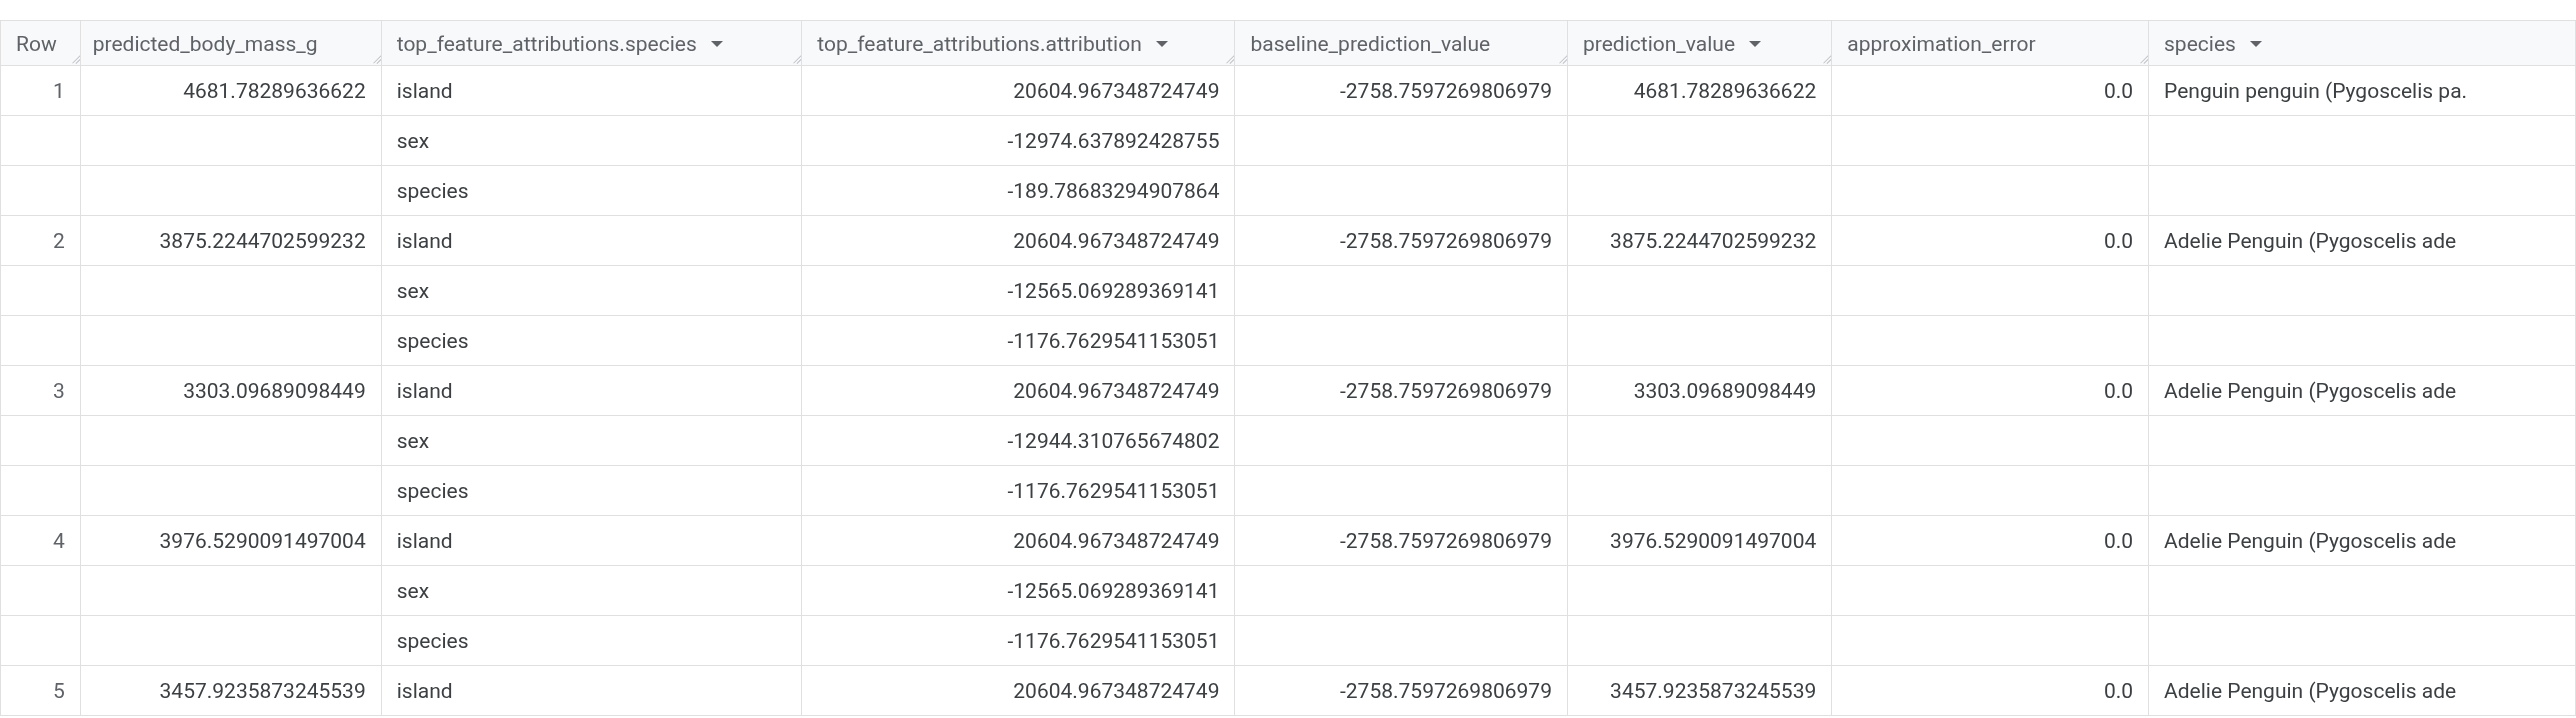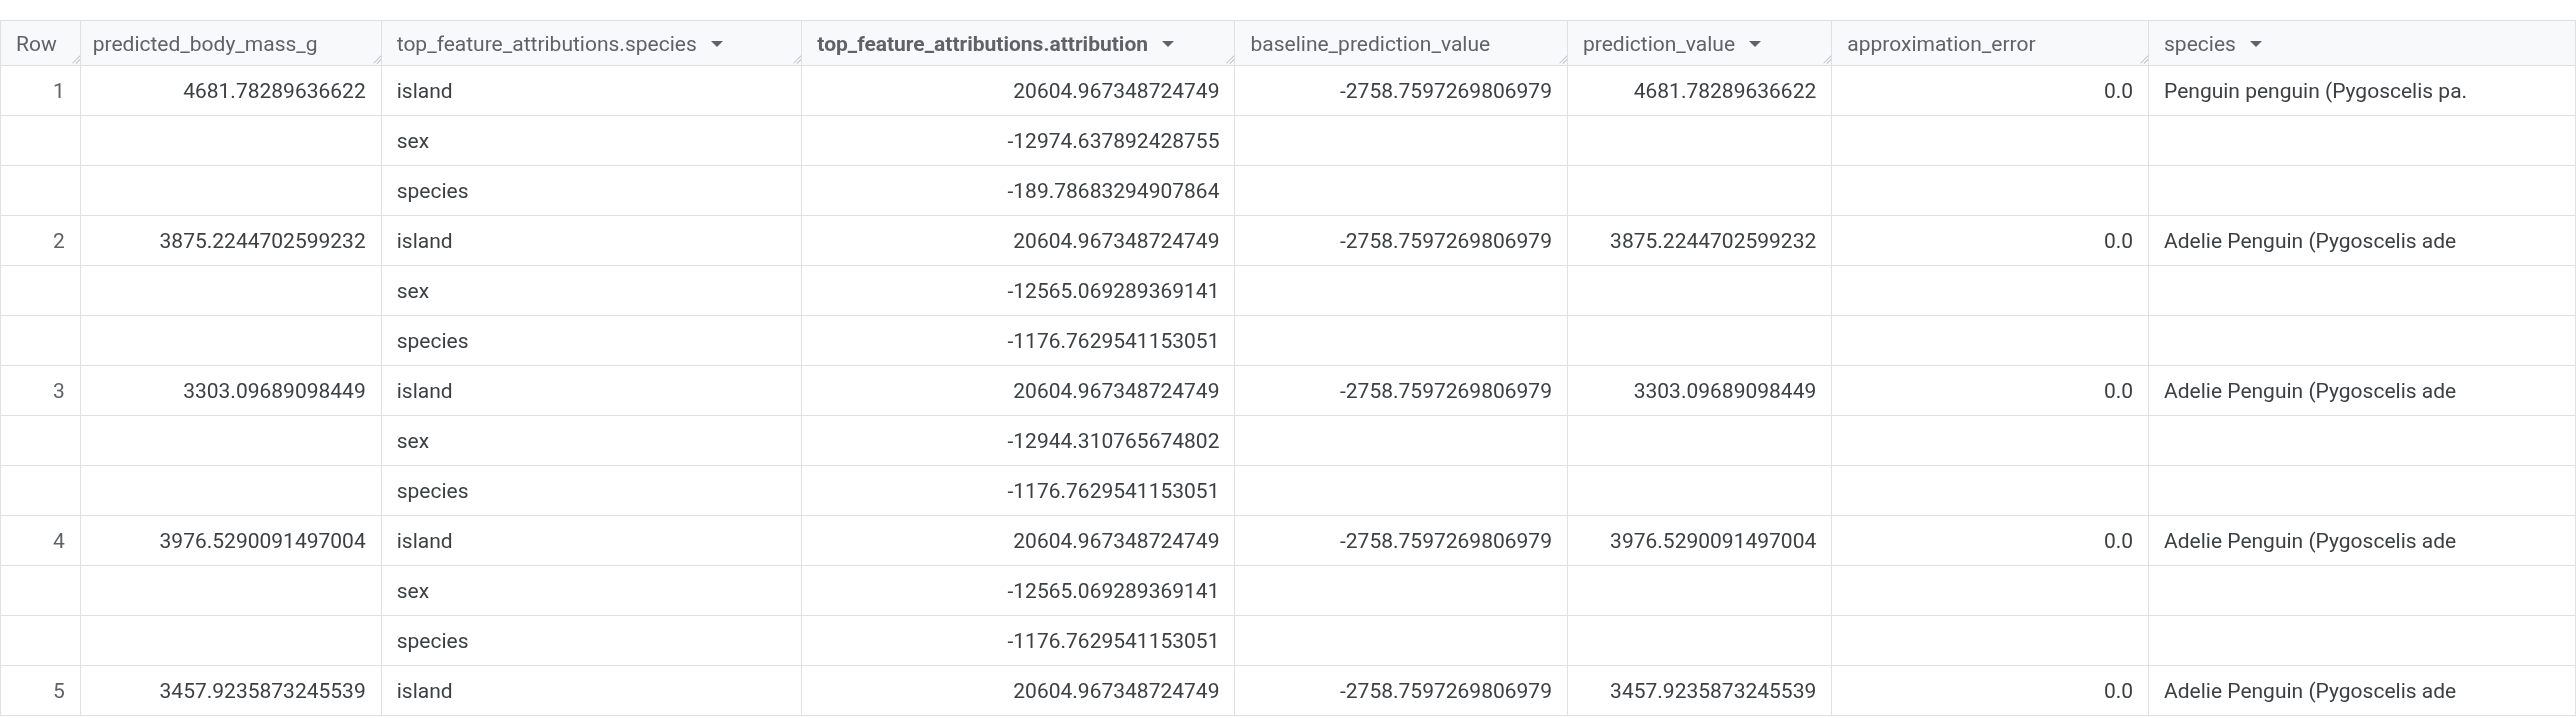--- a/index.html
+++ b/index.html
@@ -41,21 +41,21 @@
       position: relative;
       height: 45px;
       padding: 9px 15px;
     }
     th.sortable {
       cursor: pointer;
     }
     .col-row { width: 76px; }
     .col-pbm { width: 287px; padding-left: 12px; }
     .col-feat { width: 401px; }
-    .col-attr { width: 413px; font-weight: bold; }
+    .col-attr { width: 413px; }
     .col-base { width: 317px; }
     .col-pred { width: 252px; }
     .col-err { width: 302px; text-decoration: underline; }
     .col-species { width: 407px; }
     
     .num { text-align: right; font-variant-numeric: tabular-nums; }
     .row-num { text-align: right; color: #5f6368; }
     
     .dropdown-icon {
       display: inline-block;

